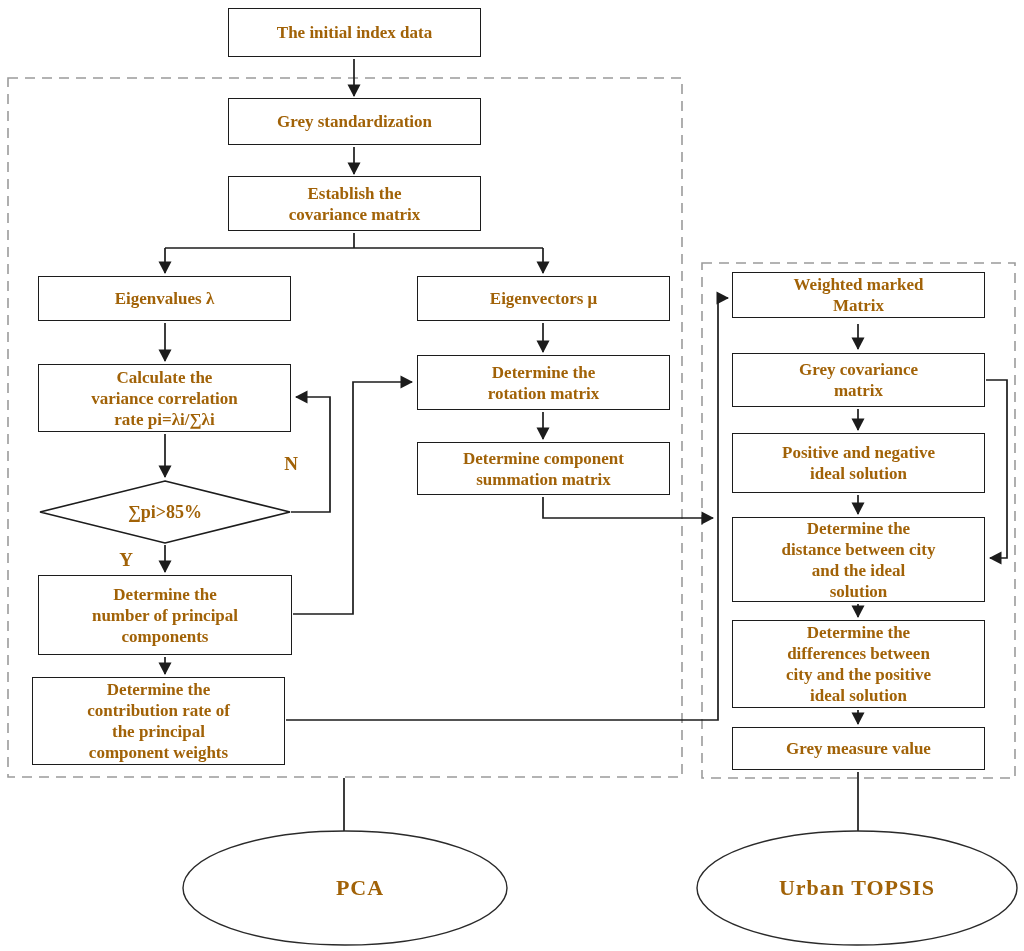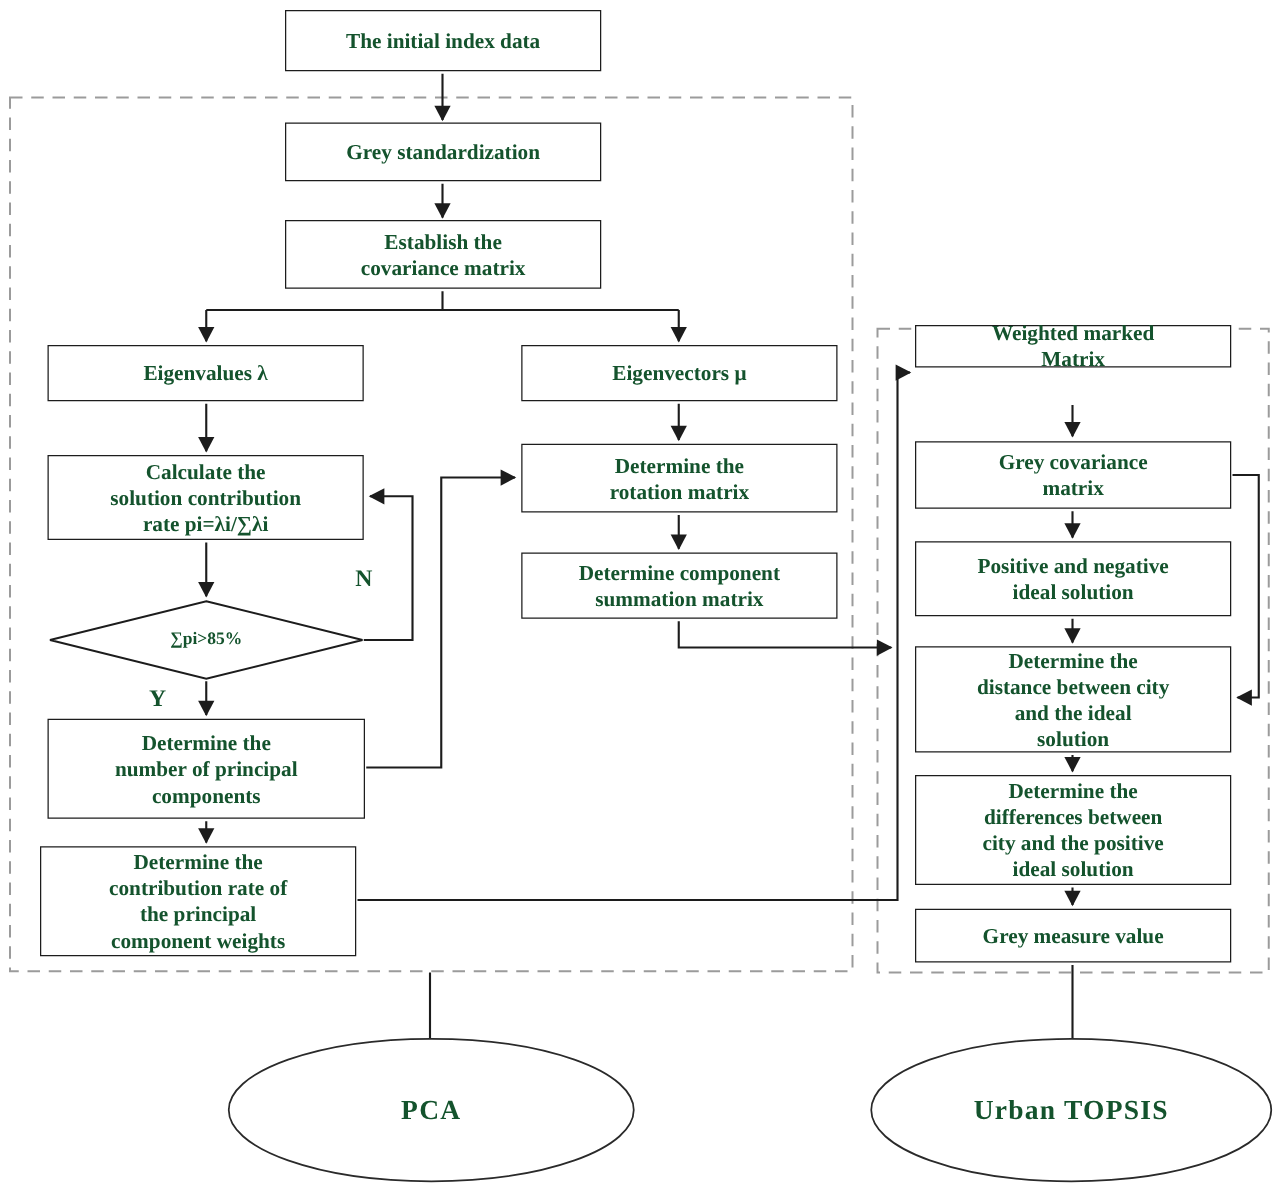--- a/index.html
+++ b/index.html
@@ -1,21 +1,21 @@
 <!DOCTYPE html>
 <html><head>
 <meta charset="utf-8">
 <style>
   html,body{margin:0;padding:0;background:#ffffff;}
   #stage{
     position:relative;
     width:1024px;height:951px;
     background:#ffffff;
     font-family:"Liberation Serif","DejaVu Serif",serif;
-    color:#14532d;
+    color:#a16207;
     overflow:hidden;
   }
   #wires{position:absolute;left:0;top:0;width:1024px;height:951px;}
   .node{
     position:absolute;
     box-sizing:border-box;
     border:1.6px solid #1c1c1c;
     background:#ffffff;
     display:flex;align-items:center;justify-content:center;
     text-align:center;
@@ -24,21 +24,21 @@
     white-space:pre-line;
     padding:1px 4px;
   }
   .plain{
     position:absolute;
     background:transparent;border:none;
     display:flex;align-items:center;justify-content:center;
     text-align:center;font-weight:bold;
     white-space:pre-line;
   }
-  .decision-text{font-size:14px;}
+  .decision-text{font-size:18px;}
   .tag{font-size:19px;}
   .ellipse-label{font-size:22px;letter-spacing:1px;}
 </style>
 </head>
 <body>
 
 <div id="stage">
 
   <svg id="wires" viewBox="0 0 1024 951" xmlns="http://www.w3.org/2000/svg">
     <defs>
@@ -83,51 +83,51 @@
     <ellipse cx="857" cy="888" rx="160" ry="57" fill="#ffffff" stroke="#2a2a2a" stroke-width="1.4"></ellipse>
   </svg>
 
   <div class="node" style="left:228px;top:8px;width:253px;height:49px">The initial index data</div>
   <div class="node" style="left:228px;top:98px;width:253px;height:47px">Grey standardization</div>
   <div class="node" style="left:228px;top:176px;width:253px;height:55px">Establish the
 covariance matrix</div>
 
   <div class="node" style="left:38px;top:276px;width:253px;height:45px">Eigenvalues λ</div>
   <div class="node" style="left:38px;top:364px;width:253px;height:68px">Calculate the
-solution contribution
+variance correlation
 rate pi=λi/∑λi</div>
   <div class="plain decision-text" style="left:65px;top:499px;width:200px;height:26px">∑pi&gt;85%</div>
   <div class="plain tag" style="left:276px;top:452px;width:30px;height:24px">N</div>
   <div class="plain tag" style="left:112px;top:548px;width:28px;height:24px">Y</div>
   <div class="node" style="left:38px;top:575px;width:254px;height:80px">Determine the
 number of principal
 components</div>
   <div class="node" style="left:32px;top:677px;width:253px;height:88px">Determine the
 contribution rate of
 the principal
 component weights</div>
 
   <div class="node" style="left:417px;top:276px;width:253px;height:45px">Eigenvectors μ</div>
   <div class="node" style="left:417px;top:355px;width:253px;height:55px">Determine the
 rotation matrix</div>
   <div class="node" style="left:417px;top:442px;width:253px;height:53px">Determine component
 summation matrix</div>
 
-  <div class="node" style="left:732px;top:260px;width:253px;height:34px">Weighted marked
+  <div class="node" style="left:732px;top:272px;width:253px;height:46px">Weighted marked
 Matrix</div>
   <div class="node" style="left:732px;top:353px;width:253px;height:54px">Grey covariance
 matrix</div>
   <div class="node" style="left:732px;top:433px;width:253px;height:60px">Positive and negative
 ideal solution</div>
   <div class="node" style="left:732px;top:517px;width:253px;height:85px">Determine the
 distance between city
 and  the ideal
 solution</div>
   <div class="node" style="left:732px;top:620px;width:253px;height:88px">Determine the
 differences between
 city and  the positive
 ideal solution</div>
   <div class="node" style="left:732px;top:727px;width:253px;height:43px">Grey measure value</div>
 
-  <div class="plain ellipse-label" style="left:245px;top:873px;width:200px;height:30px">PCA</div>
+  <div class="plain ellipse-label" style="left:260px;top:873px;width:200px;height:30px">PCA</div>
   <div class="plain ellipse-label" style="left:757px;top:873px;width:200px;height:30px">Urban TOPSIS</div>
 
 </div>
 
 </body></html>

